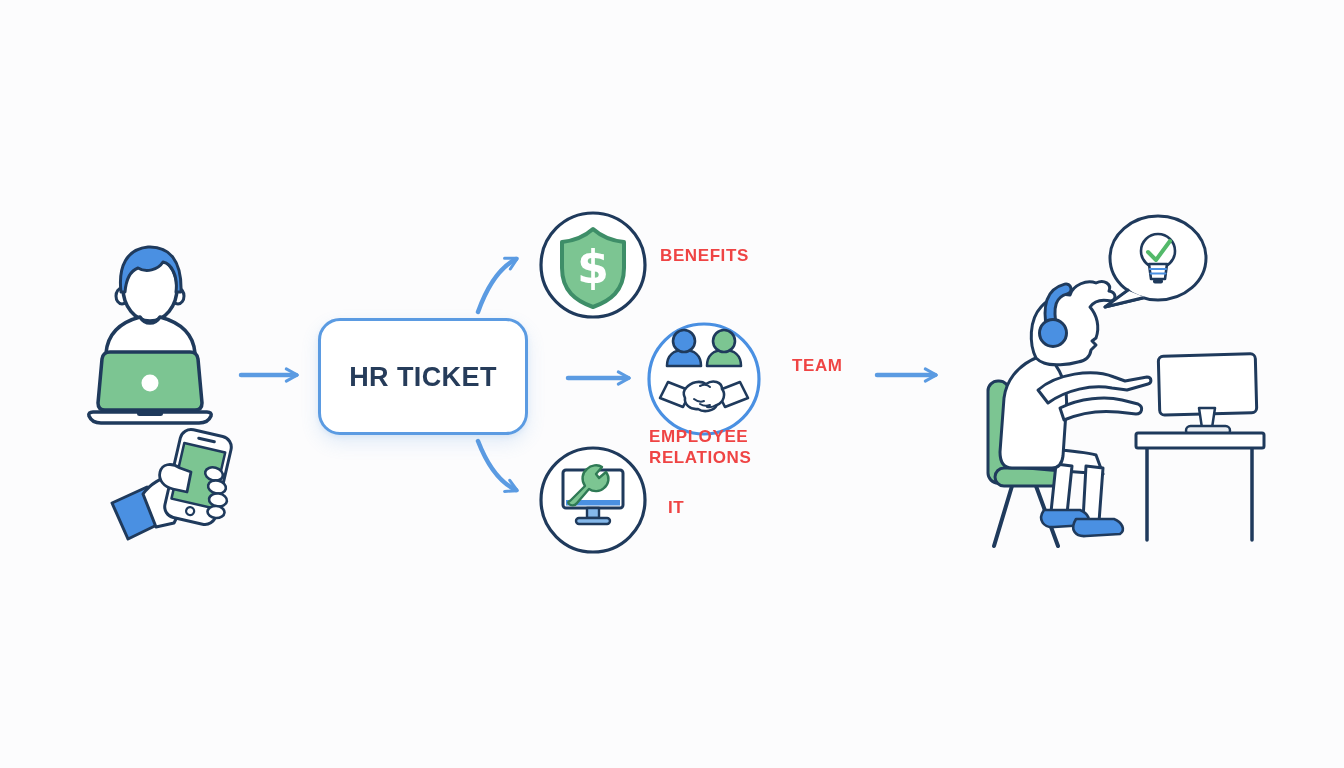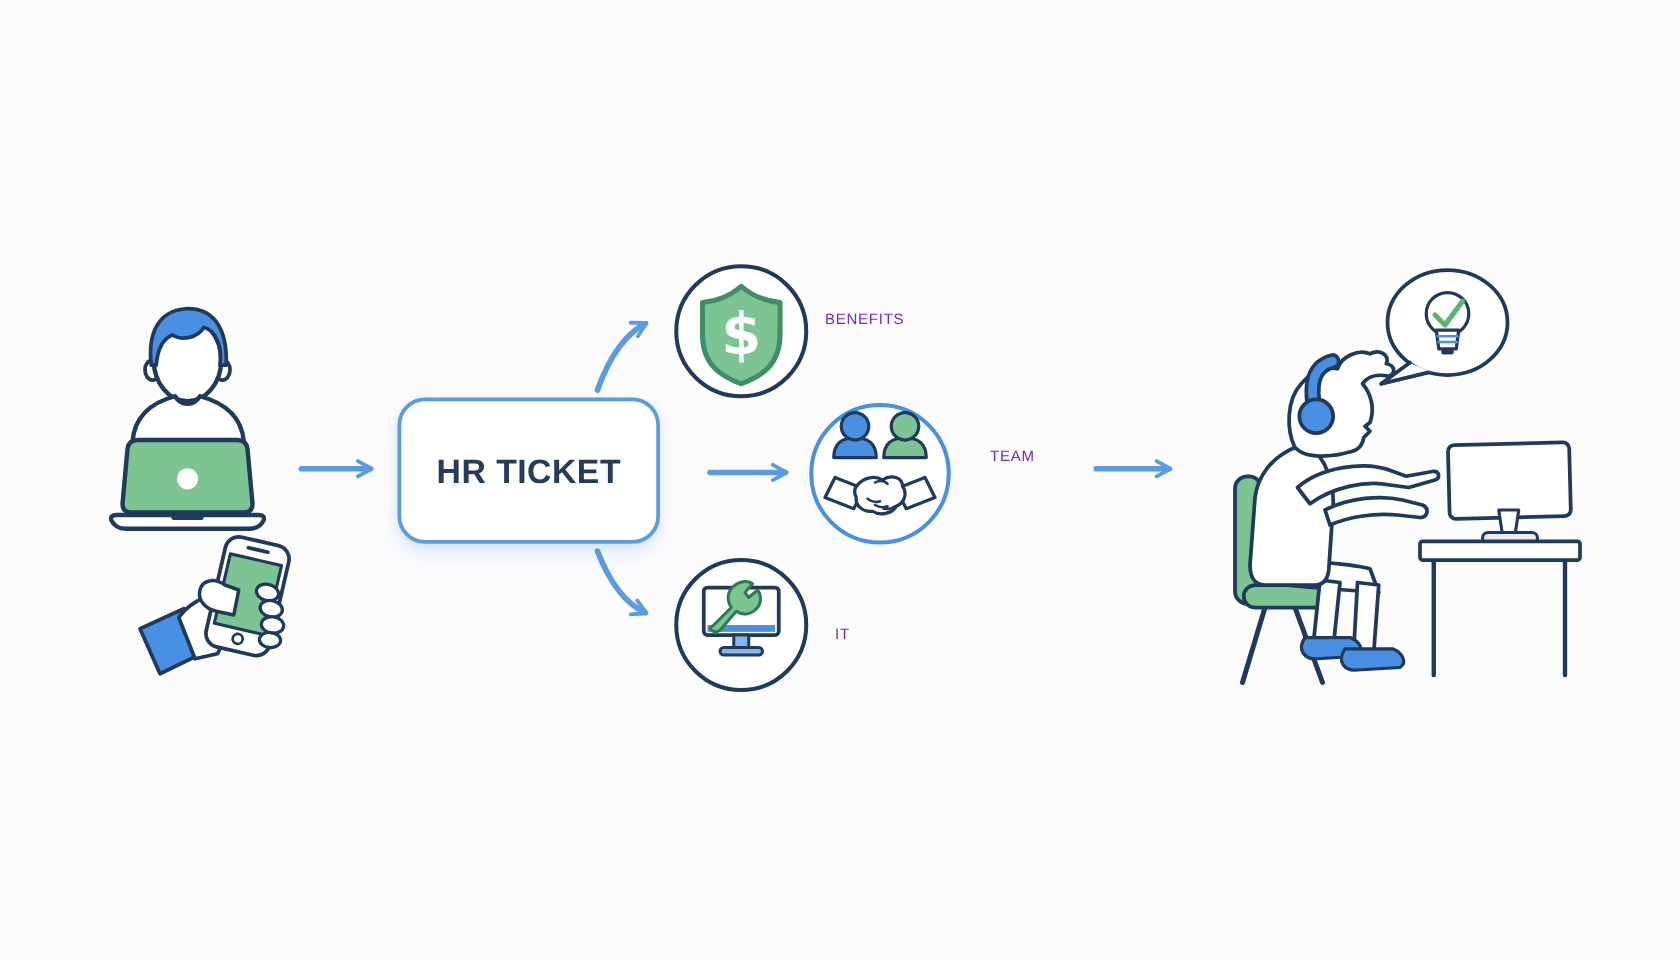--- a/index.html
+++ b/index.html
@@ -3,21 +3,21 @@
 <meta charset="utf-8">
 <style>
   html,body{margin:0;padding:0;}
   body{font-family:"Liberation Sans",sans-serif;background:#f2f2f2;}
   #stage{
     position:relative;width:1344px;height:768px;overflow:hidden;
     background:#FCFCFD;
   }
   #art{position:absolute;left:0;top:0;}
   .label{
-    position:absolute;color:#6d28d9;font-weight:normal;font-size:12px;
+    position:absolute;color:#ef4444;font-weight:bold;font-size:17px;
     letter-spacing:0.6px;line-height:21px;white-space:nowrap;
   }
   .label.wrap{white-space:normal;}
   #ticket-box{
     position:absolute;left:318px;top:318px;width:210px;height:117px;
     background:#ffffff;border:3.5px solid #5B9BE2;border-radius:22px;
     box-sizing:border-box;display:flex;flex-direction:column;
     align-items:center;justify-content:center;
     box-shadow:0 8px 18px rgba(91,155,226,0.16),0 2px 5px rgba(91,155,226,0.12);
   }
@@ -142,15 +142,16 @@
     </g>
   </g>
 </svg>
 
 <div id="ticket-box">
   <div class="tline">HR TICKET</div>
 </div>
 
 <div class="label" style="left:660px;top:245px;">BENEFITS</div>
 <div class="label" style="left:792px;top:355px;">TEAM</div>
+<div class="label wrap" style="left:649px;top:426px;width:118px;">EMPLOYEE RELATIONS</div>
 <div class="label" style="left:668px;top:497px;">IT</div>
 
 </div>
 
 </body></html>

